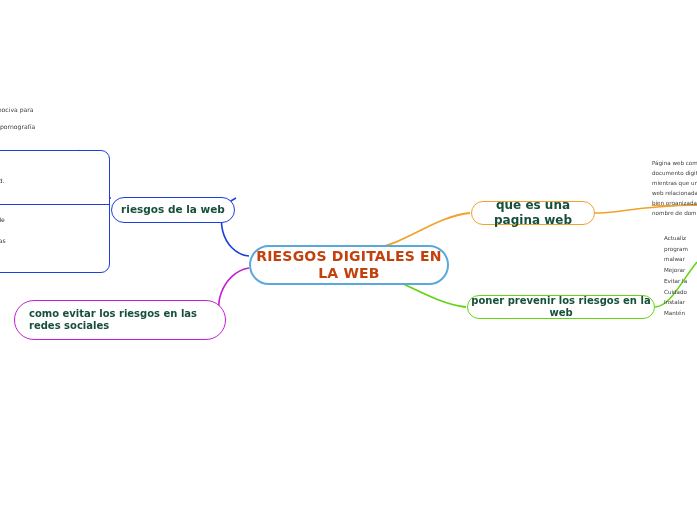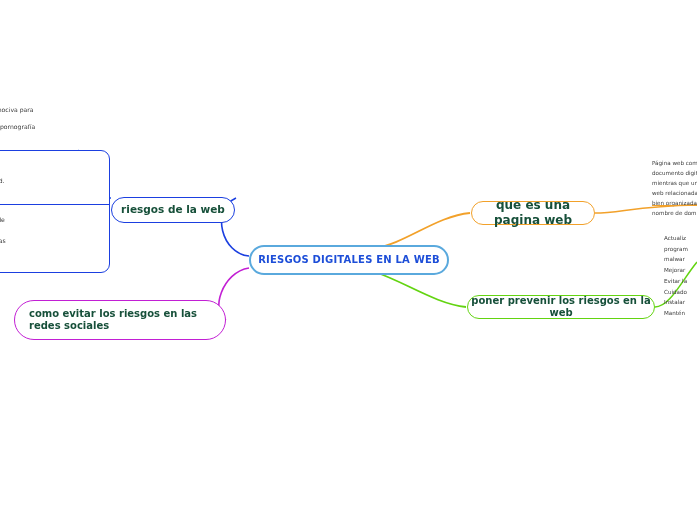--- a/index.html
+++ b/index.html
@@ -18,24 +18,24 @@
     box-sizing:border-box;
     background:#ffffff;
     border-radius:999px;
     display:flex;align-items:center;justify-content:center;
     text-align:center;
     color:#17503a;
     font-weight:bold;
     line-height:1.25;
   }
   #central-node{
-    left:249px;top:245px;width:200px;height:30px;
+    left:249px;top:245px;width:200px;height:40px;
     border:2px solid #5aa9dd;
-    font-size:10px;letter-spacing:.2px;
-    color:#1d4ed8;
+    font-size:14px;letter-spacing:.2px;
+    color:#c2410c;
   }
   #node-riesgos{
     left:111px;top:185px;width:124px;height:26px;
     border:1.6px solid #1b3fe0;
     font-size:10.5px;
     margin-top:12px;
   }
   #node-pagina{
     left:471px;top:201px;width:124px;height:24px;
     border:1.6px solid #f2a12a;

